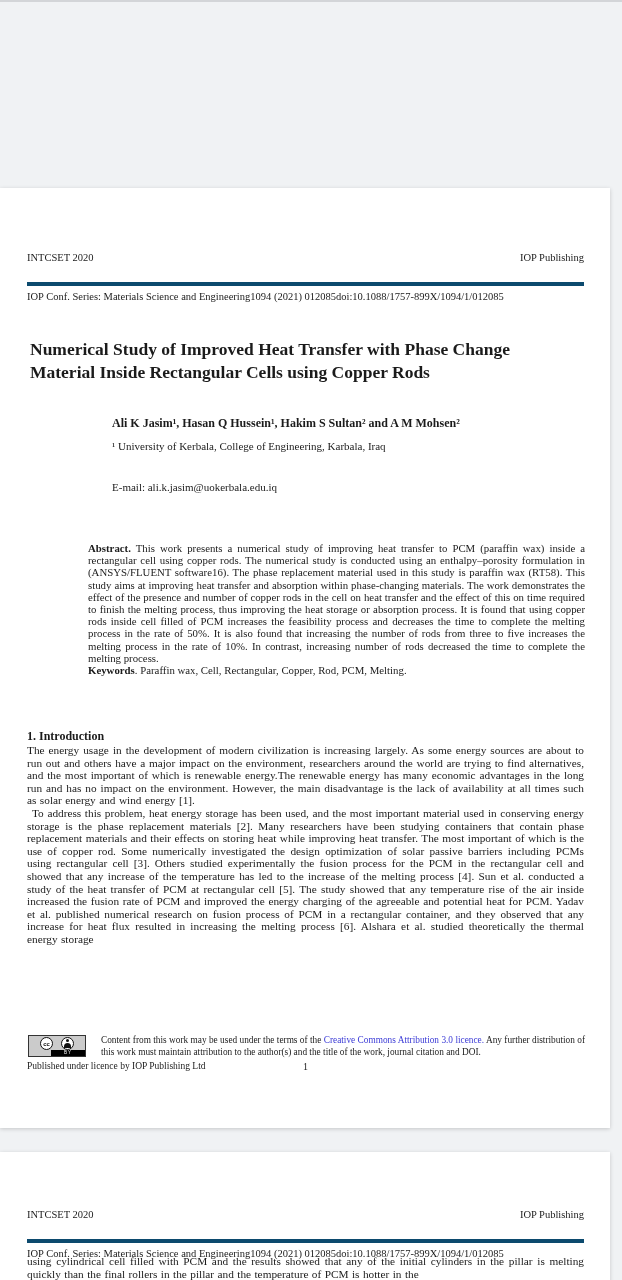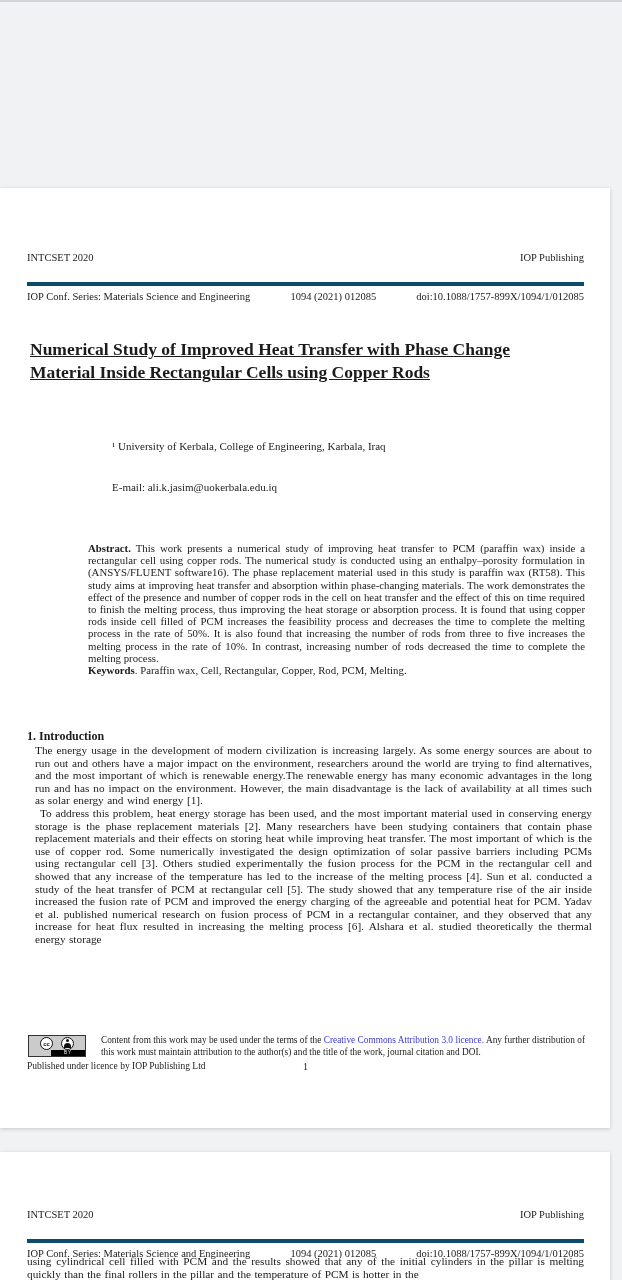--- a/index.html
+++ b/index.html
@@ -7,32 +7,32 @@
   .viewer-top-edge{position:absolute;top:0;left:0;width:622px;height:2px;background:#d3d5d8;}
   .page{position:absolute;left:0;width:610px;background:#ffffff;
     box-shadow:0 1px 4px rgba(0,0,0,.18);}
   #page1{top:188px;height:940px;}
   #page2{top:1152px;height:260px;}
   
   .running-header{position:absolute;left:27px;right:26px;font-size:10.5px;line-height:13px;}
   #page1 .running-header{top:63px;}
   #page2 .running-header{top:56px;}
   .rh-line1{display:flex;justify-content:space-between;border-bottom:4px solid #0c4a6e;padding-bottom:18px;}
-  .rh-line2{display:flex;justify-content:space-between;padding-top:4px;}
+  .rh-line2{display:flex;padding-top:4px;}
   
   .paper-title{position:absolute;top:150px;left:30px;width:535px;
-    font-size:17.5px;font-weight:bold;line-height:23px;text-decoration:underline;}
+    font-size:17.5px;font-weight:bold;line-height:23px;}
   .authors-line{position:absolute;top:228px;left:112px;width:470px;font-size:12px;font-weight:bold;}
   .affiliations{position:absolute;top:251px;left:112px;width:470px;font-size:11px;line-height:14.5px;}
   .email-line{position:absolute;top:293px;left:112px;width:470px;font-size:11px;}
   .abstract-block{position:absolute;top:343px;left:88px;width:497px;
     font-size:10.8px;line-height:12.2px;text-align:justify;margin-top:11px;}
   .keywords-line{margin-top:0;}
   .section-heading{position:absolute;top:541px;left:27px;font-size:12px;font-weight:bold;}
-  .body-text{position:absolute;top:556px;left:35px;width:557px;
+  .body-text{position:absolute;top:556px;left:27px;width:557px;
     font-size:11.3px;line-height:12.6px;text-align:justify;word-spacing:.6px;}
   .body-text p{margin:0;}
   .body-text p + p{text-indent:5px;}
   
   .license-row{position:absolute;top:847px;left:28px;width:557px;display:flex;gap:15px;}
   .cc-badge{flex:0 0 58px;height:22px;border:1px solid #333;background:#cbcbcb;
     position:relative;box-sizing:border-box;}
   .cc-row{display:flex;justify-content:center;align-items:center;gap:8px;height:15px;}
   .cc-circle{width:13px;height:13px;border:1.5px solid #101010;border-radius:50%;
     box-sizing:border-box;display:flex;align-items:center;justify-content:center;background:#fff;}
@@ -66,20 +66,21 @@
     </div>
     <div class="rh-line2">
       <span>IOP Conf. Series: Materials Science and Engineering</span>
       <span>1094  (2021) 012085</span>
       <span>doi:10.1088/1757-899X/1094/1/012085</span>
     </div>
   </div>
 
   <div class="paper-title">Numerical Study of Improved Heat Transfer with Phase Change Material Inside Rectangular Cells using Copper Rods</div>
 
+  <div class="authors-line">Ali K Jasim¹, Hasan Q Hussein¹, Hakim S Sultan² and A M Mohsen²</div>
 
   <div class="affiliations">
     <div>¹ University of Kerbala, College of Engineering, Karbala, Iraq</div>
   </div>
 
   <div class="email-line">E-mail: ali.k.jasim@uokerbala.edu.iq</div>
 
   <div class="abstract-block">
     <p style="margin:0;"><b>Abstract.</b><span> This work presents a numerical study of improving heat transfer to PCM (paraffin wax) inside a rectangular cell using copper rods. The numerical study is conducted using an enthalpy–porosity formulation in (ANSYS/FLUENT software16). The phase replacement material used in this study is paraffin wax (RT58). This study aims at improving heat transfer and absorption within phase-changing materials. The work demonstrates the effect of the presence and number of copper rods in the cell on heat transfer and the effect of this on time required to finish the melting process, thus improving the heat storage or absorption process. It is found that using copper rods inside cell filled of PCM increases the feasibility process and decreases the time to complete the melting process in the rate of 50%. It is also found that increasing the number of rods from three to five increases the melting process in the rate of 10%. In contrast, increasing number of rods decreased the time to complete the melting process.</span></p>
     <p class="keywords-line" style="margin:0;"><b>Keywords</b><span>. Paraffin wax, Cell, Rectangular, Copper, Rod, PCM, Melting.</span></p>

